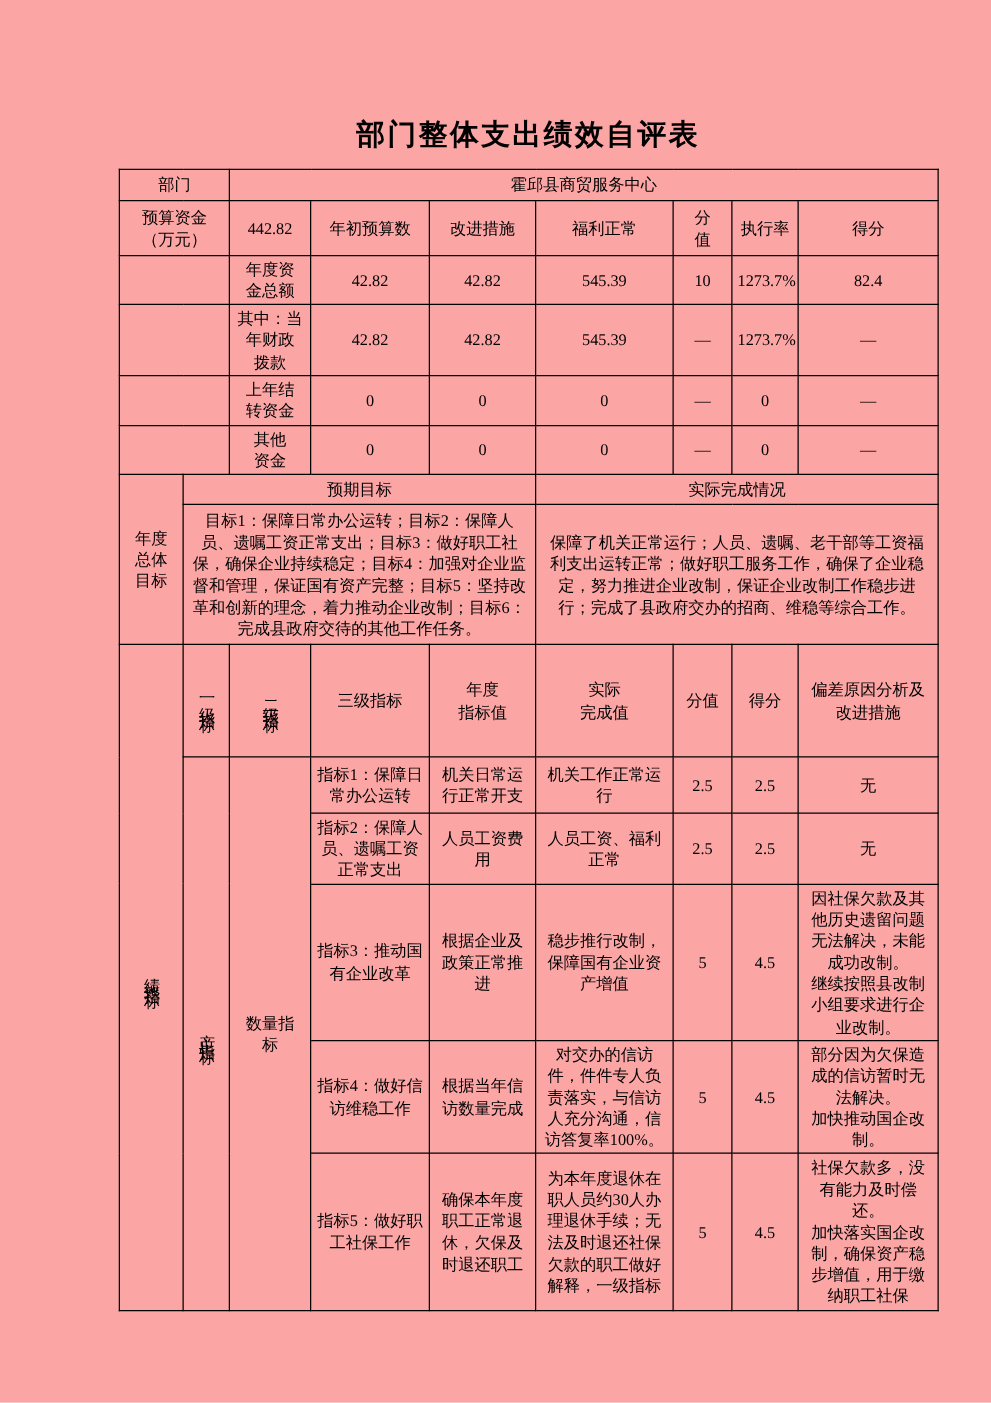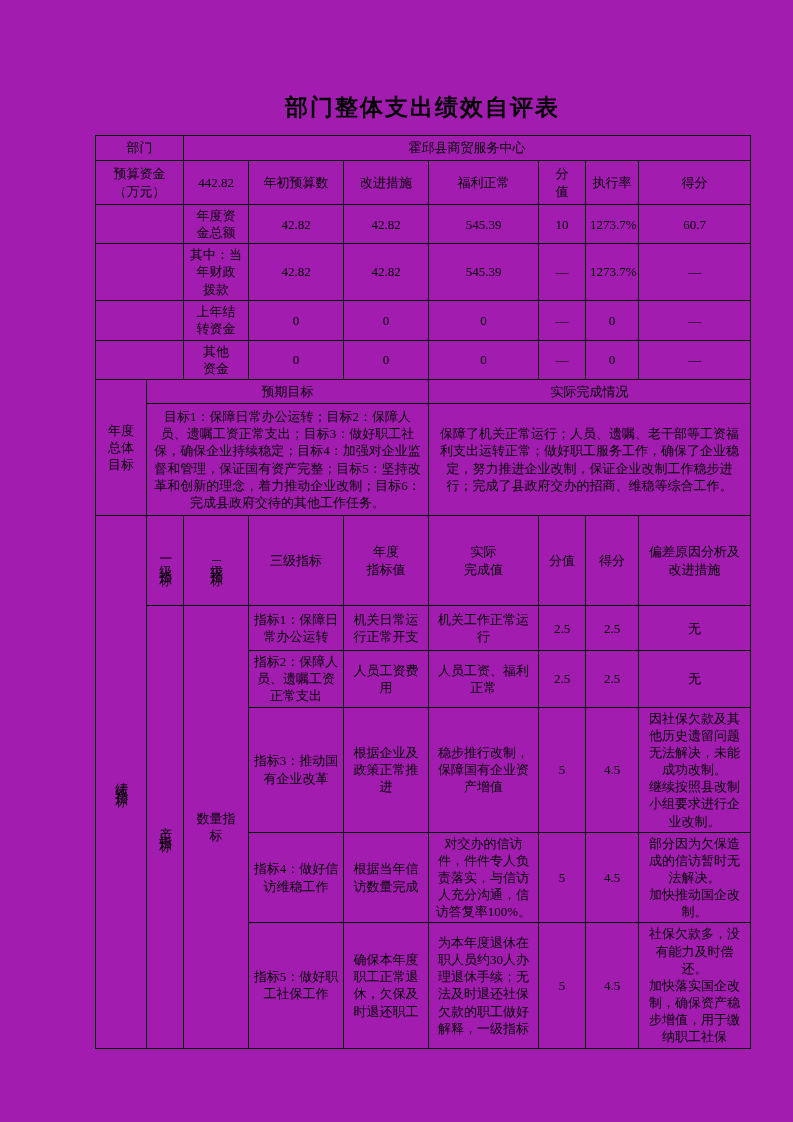--- a/index.html
+++ b/index.html
@@ -2,21 +2,21 @@
 <html><head>
 <meta charset="utf-8">
 <style>
   * { box-sizing: border-box; }
   html, body { margin: 0; padding: 0; }
   body {
     width: 793px; height: 1122px;
     background: #ffffff; color: #000000;
     font-family: "Liberation Serif", "DejaVu Serif", serif;
   }
-  .sheet { position: relative; width: 793px; height: 1122px; overflow: hidden; background: #a21caf; }
+  .sheet { position: relative; width: 793px; height: 1122px; overflow: hidden; background: #fca5a5; }
   .title {
     margin: 0; padding-top: 92px;
     width: 655px; margin-left: 95px;
     text-align: center; font-size: 23px; font-weight: bold; letter-spacing: 2px;
   }
   .subtitle {
     width: 655px; margin-left: 95px; margin-top: 7px;
     text-align: center; font-size: 13px;
   }
   table.main {
@@ -79,21 +79,21 @@
 
     <tr style="height:38px">
       <td colspan="2"></td>
       <td class="pre left">年度资
 金总额</td>
       <td>42.82</td>
       <td>42.82</td>
       <td>545.39</td>
       <td>10</td>
       <td>1273.7%</td>
-      <td>60.7</td>
+      <td>82.4</td>
     </tr>
 
     <tr style="height:50px">
       <td colspan="2"></td>
       <td class="pre left">其中：当
 年财政
 拨款</td>
       <td>42.82</td>
       <td>42.82</td>
       <td>545.39</td>

